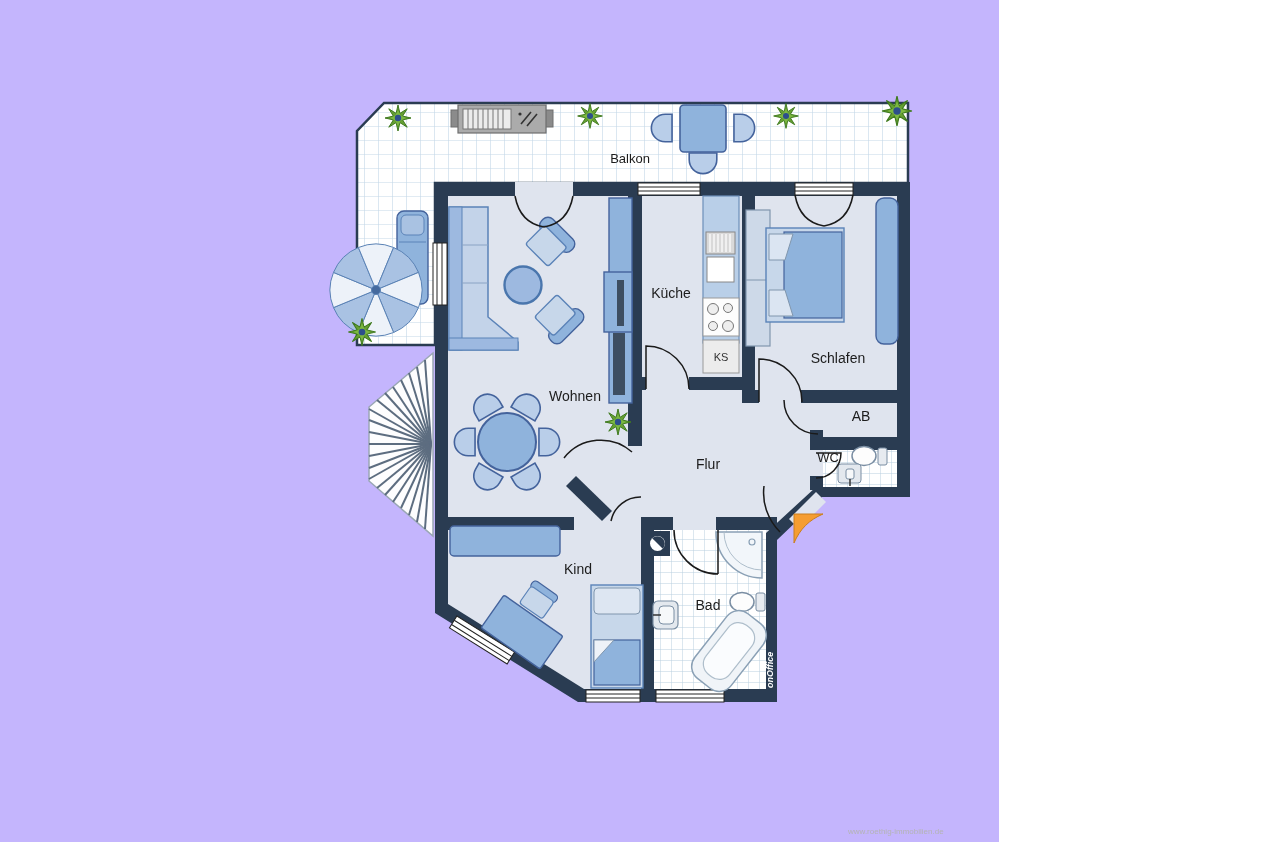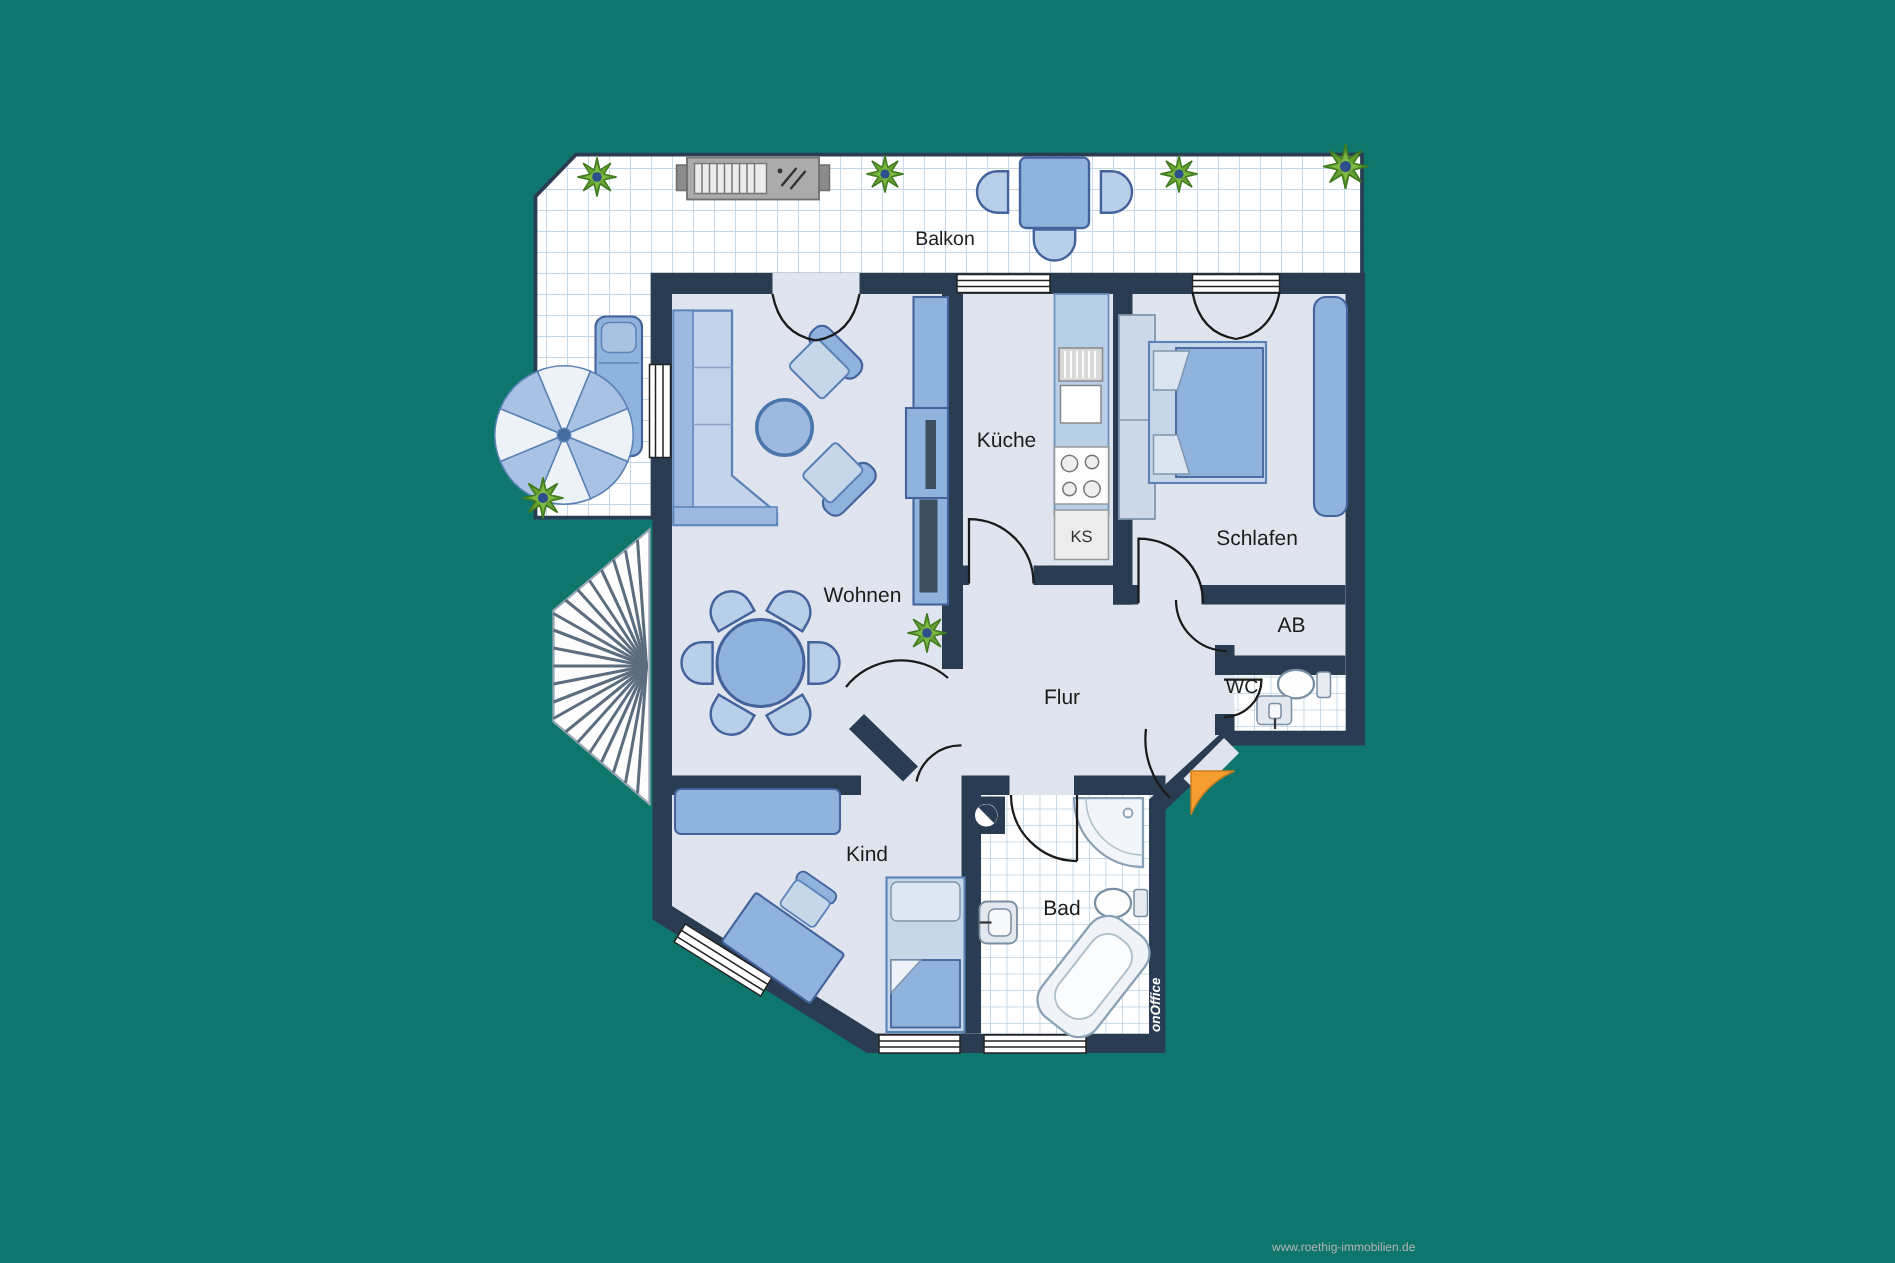--- a/index.html
+++ b/index.html
@@ -1,16 +1,16 @@
 <!DOCTYPE html>
 <html><head>
 <meta charset="utf-8">
 <style>
   html,body{margin:0;padding:0;background:#fff;}
-  .stage{position:relative;width:1263px;height:842px;background:#0f766e;overflow:hidden;font-family:"Liberation Sans",sans-serif;}
+  .stage{position:relative;width:999px;height:842px;background:#c4b5fd;overflow:hidden;font-family:"Liberation Sans",sans-serif;}
   svg text{font-family:"Liberation Sans",sans-serif;fill:#1c1c1c;}
   .room-label{font-size:14px;}
   .small-label{font-size:13px;}
   .tiny-label{font-size:11px;fill:#333;}
   .logo-label{font-size:9px;fill:#ffffff;font-weight:bold;font-style:italic;}
   .watermark{font-size:8px;fill:#b4b4b4;}
 </style>
 </head>
 <body>
 

